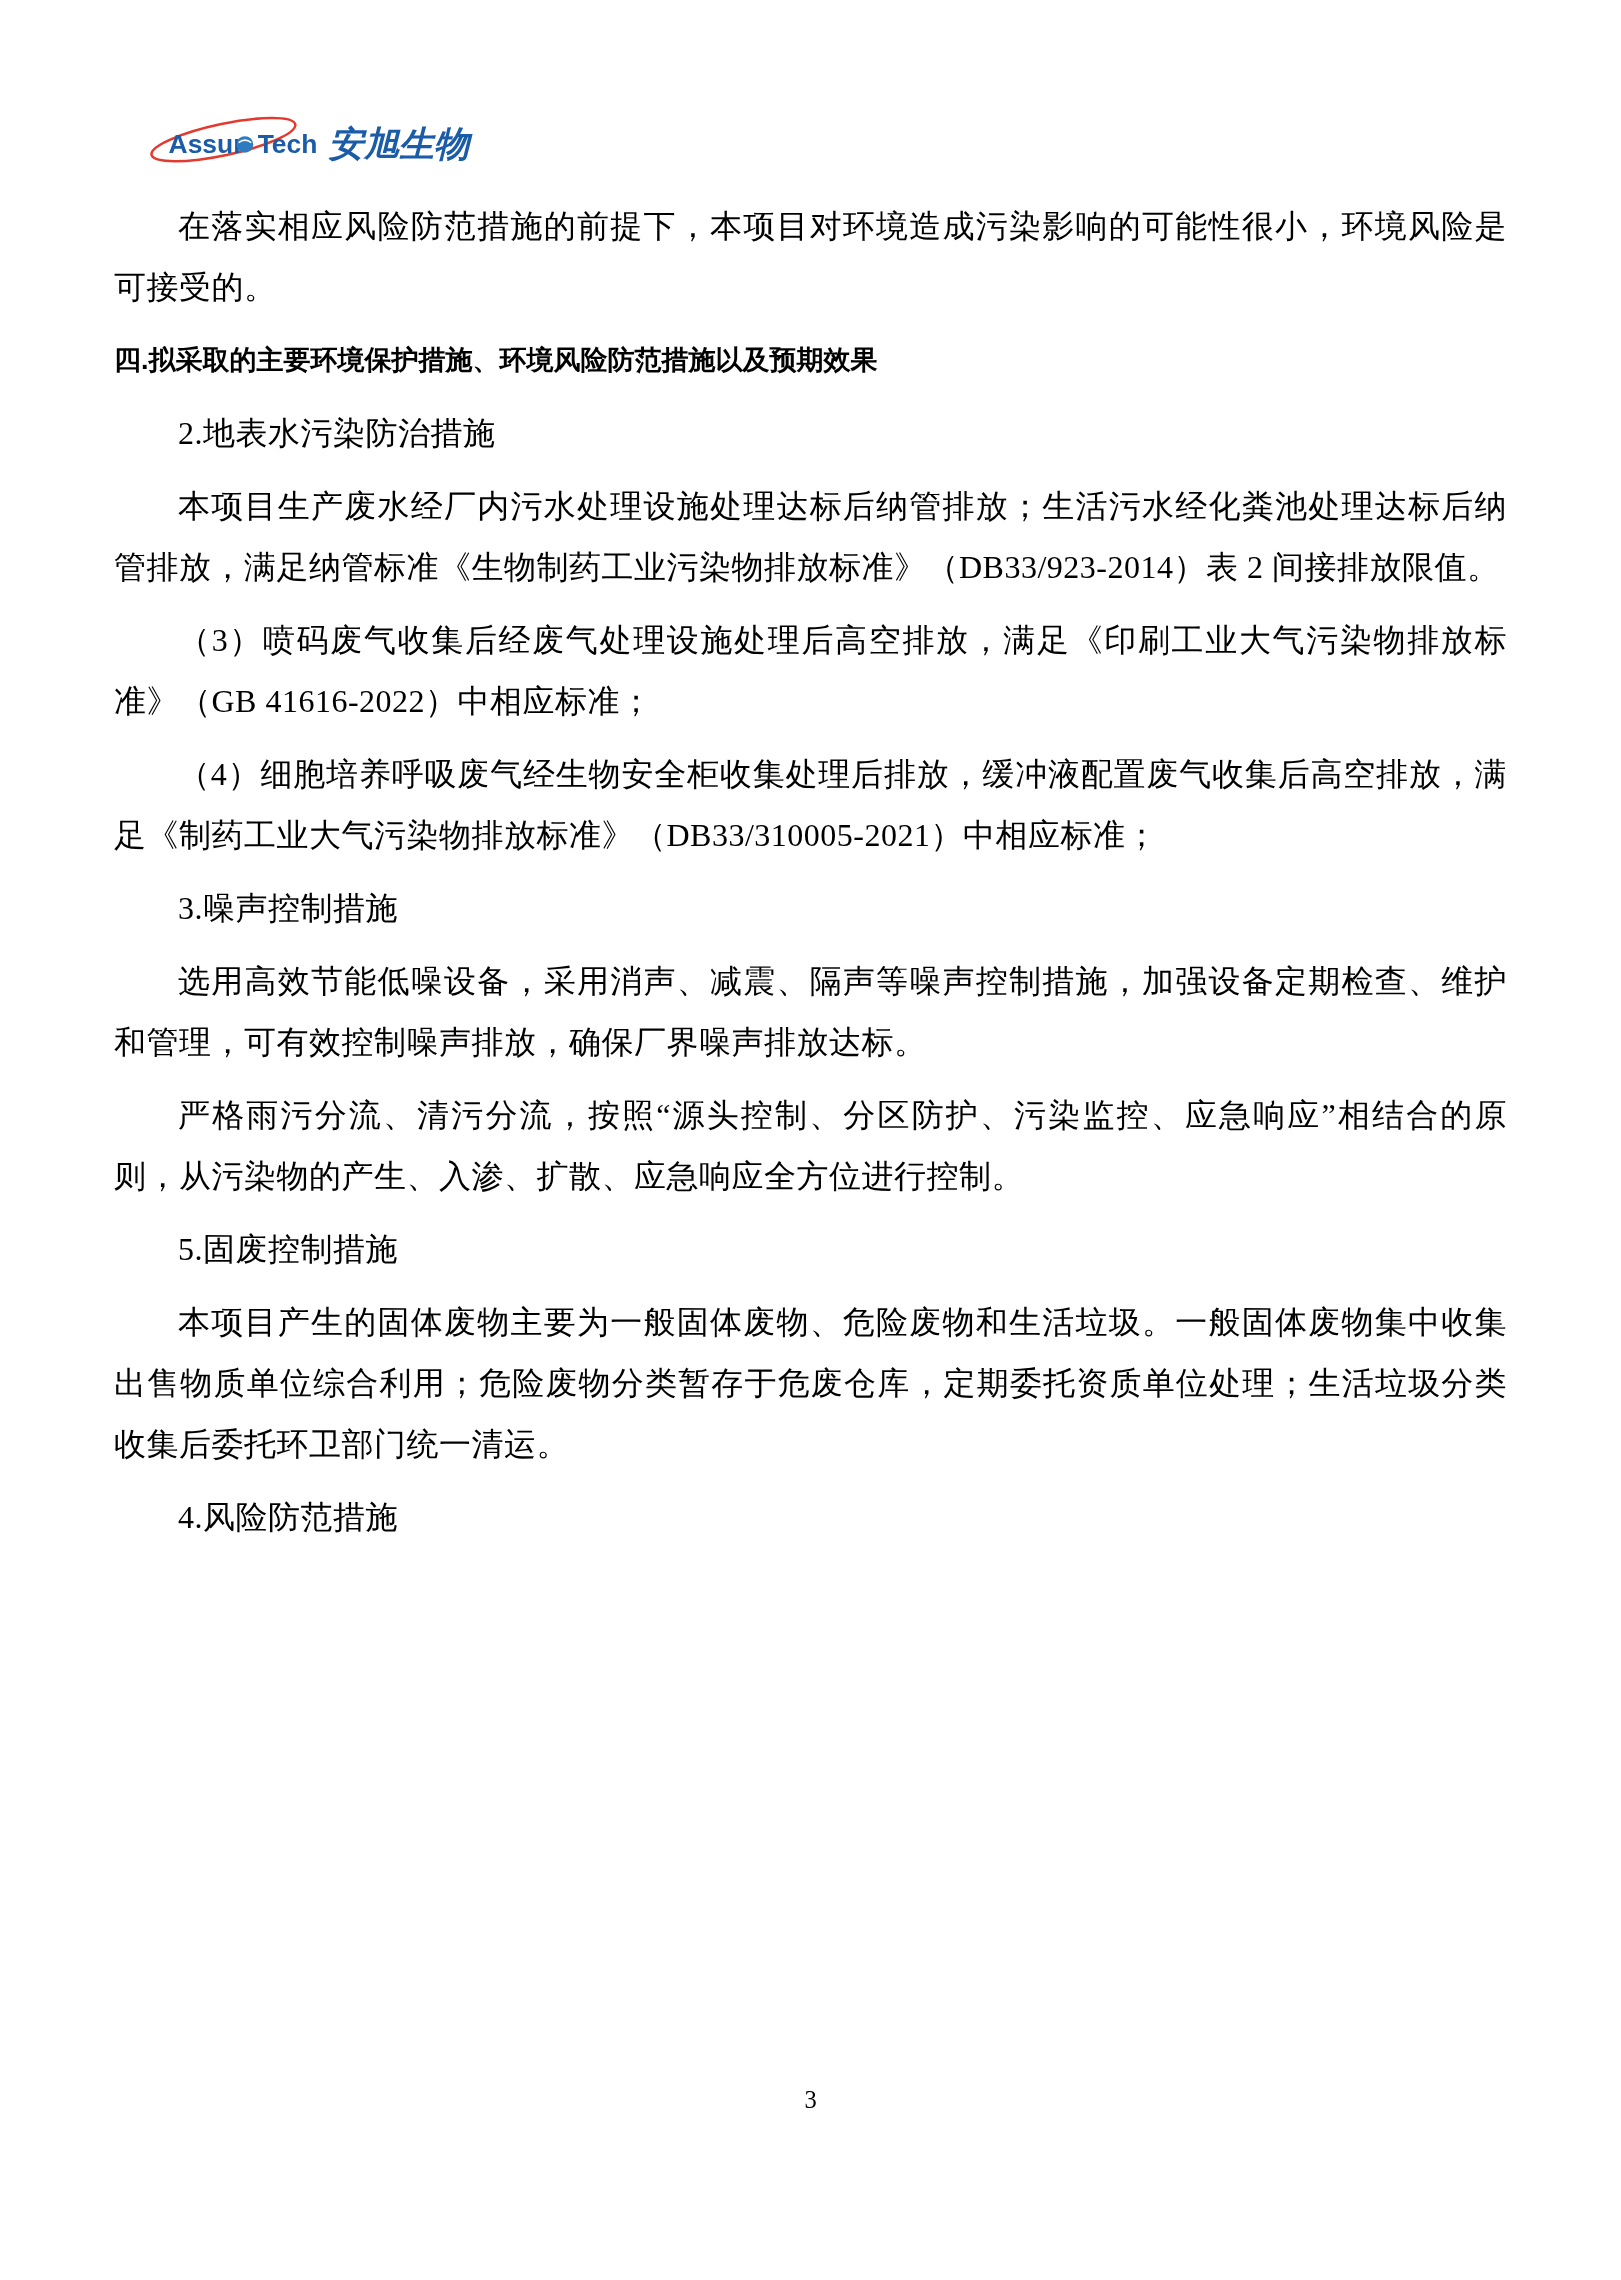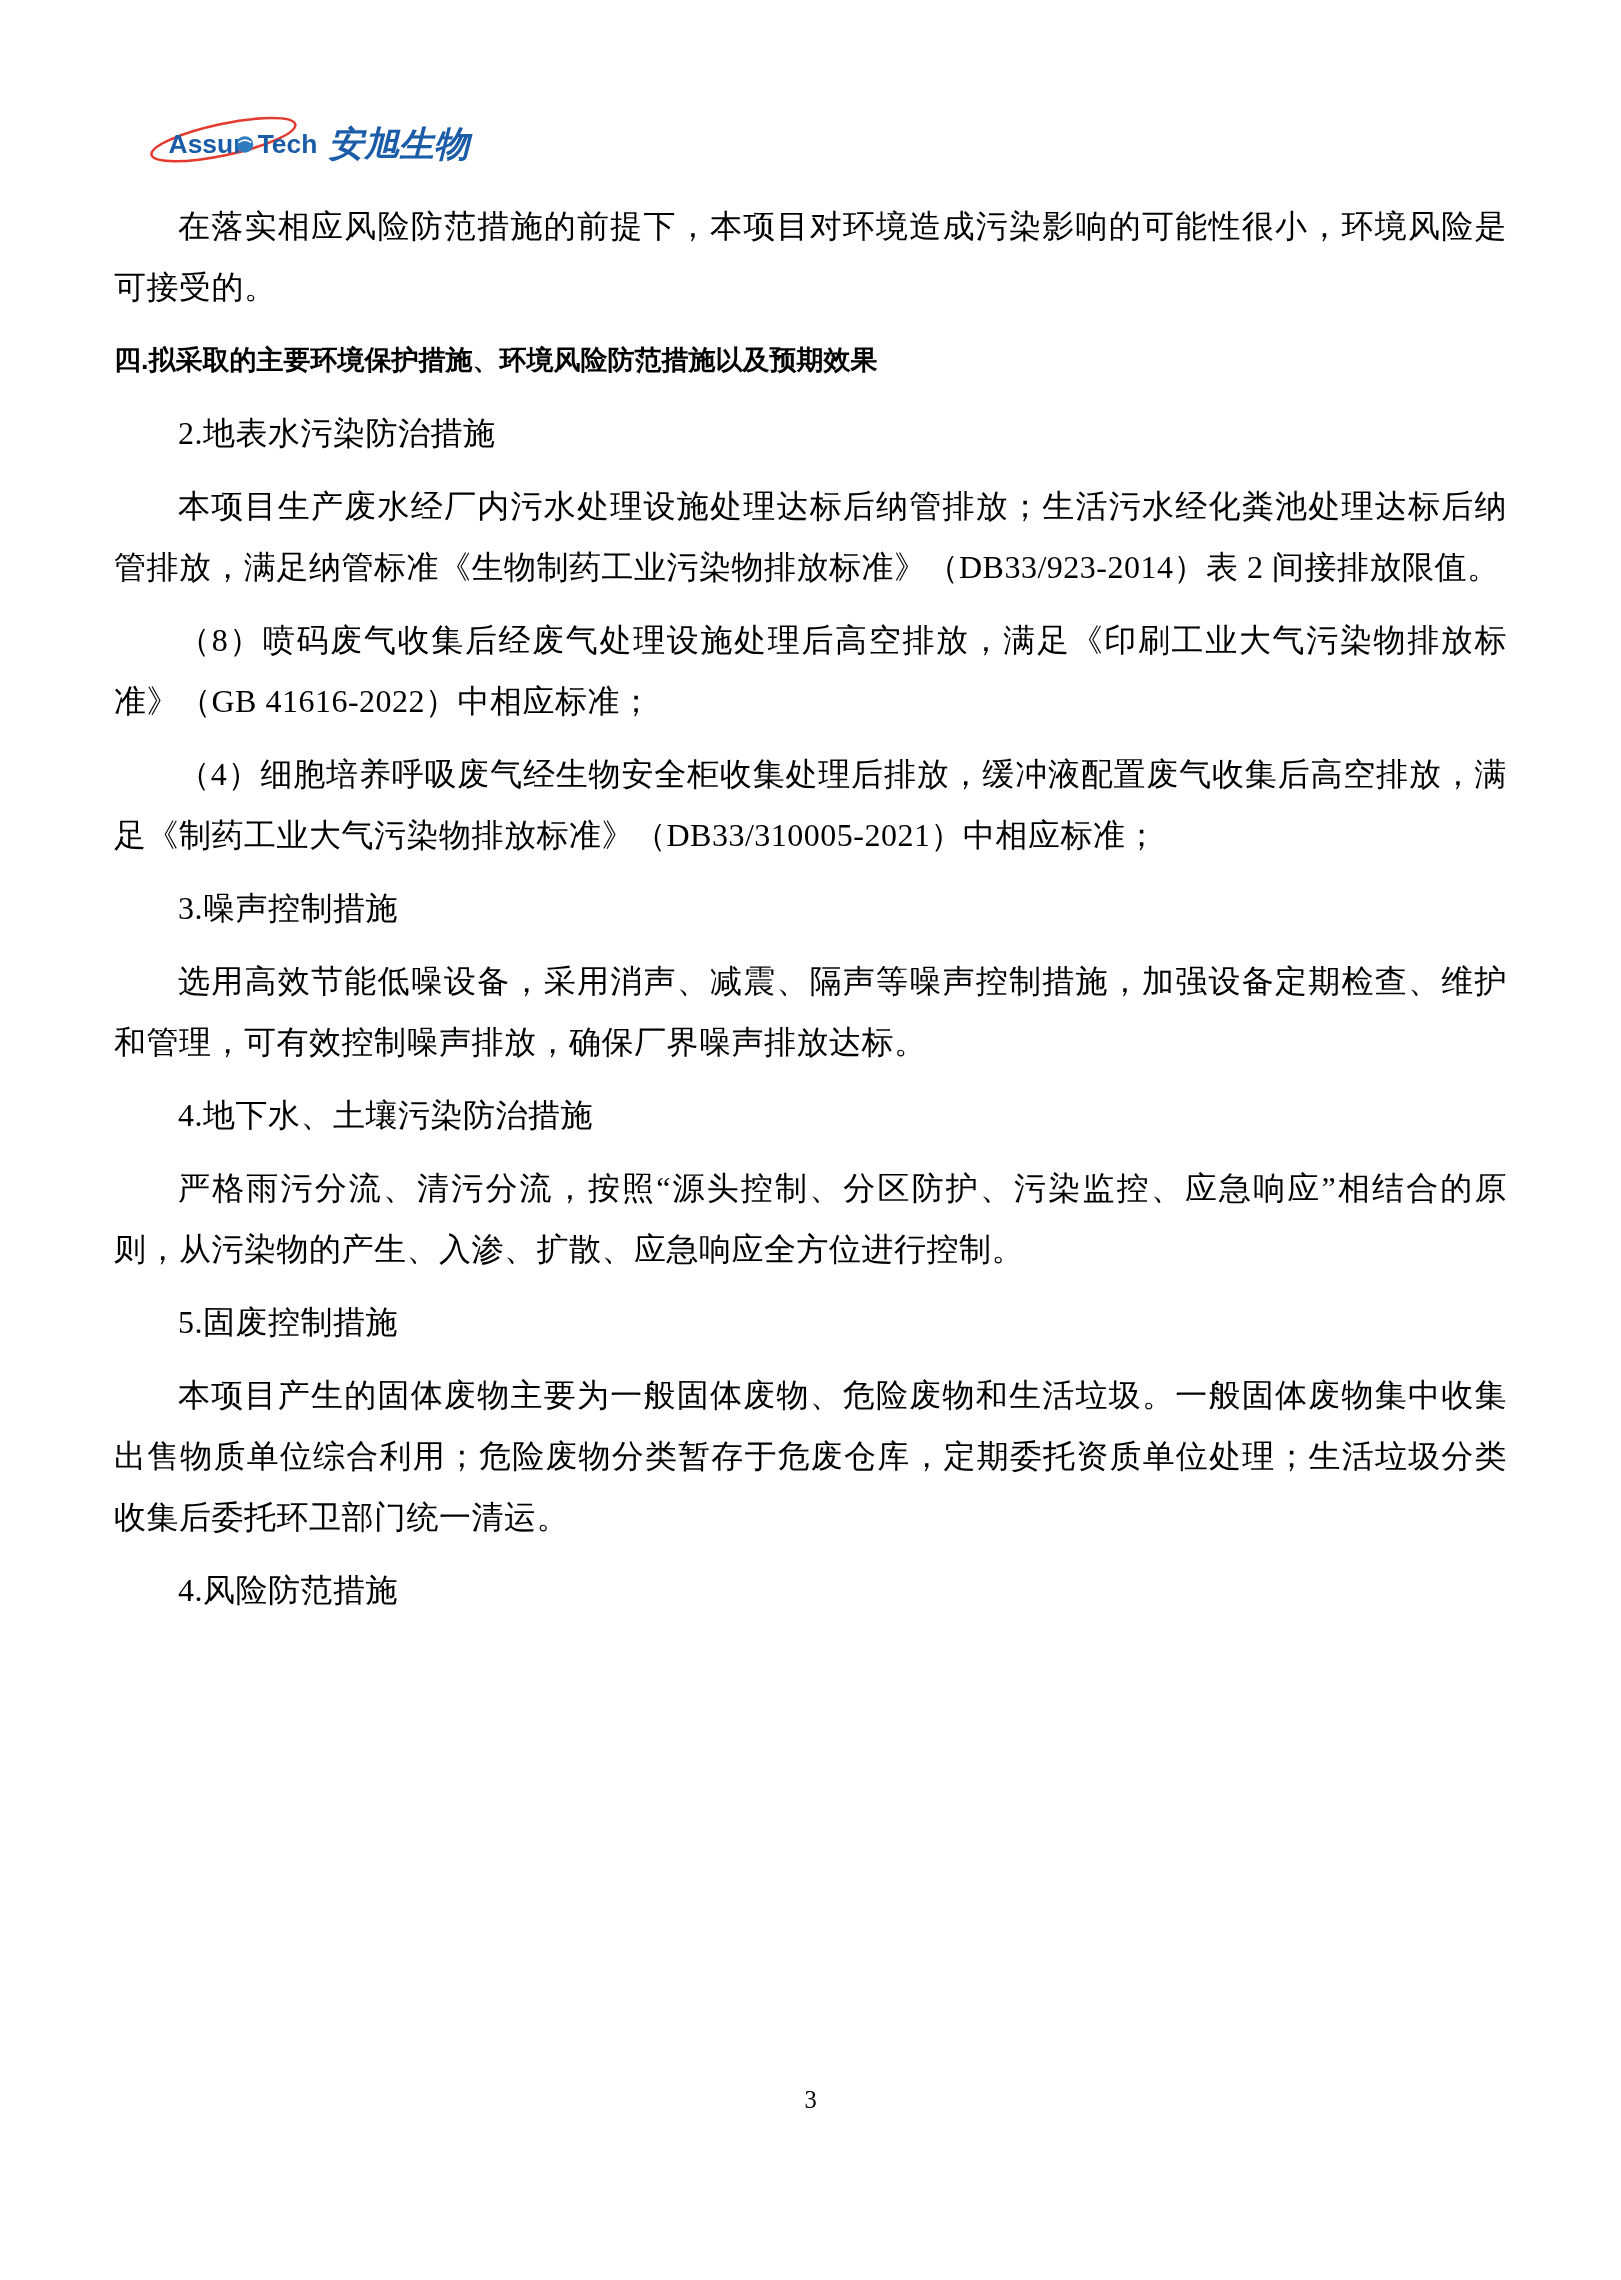--- a/index.html
+++ b/index.html
@@ -80,25 +80,24 @@
       <text x="113" y="38" font-family="Liberation Sans, DejaVu Sans, sans-serif" font-size="27" font-weight="bold" fill="#1b5ca8">Tech</text>
       <text x="185" y="41" font-family="Liberation Sans, DejaVu Sans, sans-serif" font-size="36" font-weight="bold" font-style="italic" fill="#1b5ca8">安旭生物</text>
     </svg>
   </div>
 
   <div class="doc-body">
       <p class="para body"><span>在落实相应风险防范措施的前提下，本项目对环境造成污染影响的可能性很小，环境风险是可接受的。</span></p>
       <p class="para heading"><span>四.拟采取的主要环境保护措施、环境风险防范措施以及预期效果</span></p>
       <p class="para body"><span>2.地表水污染防治措施</span></p>
       <p class="para body"><span>本项目生产废水经厂内污水处理设施处理达标后纳管排放；生活污水经化粪池处理达标后纳管排放，满足纳管标准《生物制药工业污染物排放标准》（DB33/923-2014）表 2 间接排放限值。</span></p>
-      <p class="para body"><span>（8）喷码废气收集后经废气处理设施处理后高空排放，满足《印刷工业大气污染物排放标准》（GB 41616-2022）中相应标准；</span></p>
+      <p class="para body"><span>（3）喷码废气收集后经废气处理设施处理后高空排放，满足《印刷工业大气污染物排放标准》（GB 41616-2022）中相应标准；</span></p>
       <p class="para body"><span>（4）细胞培养呼吸废气经生物安全柜收集处理后排放，缓冲液配置废气收集后高空排放，满足《制药工业大气污染物排放标准》（DB33/310005-2021）中相应标准；</span></p>
       <p class="para body"><span>3.噪声控制措施</span></p>
       <p class="para body"><span>选用高效节能低噪设备，采用消声、减震、隔声等噪声控制措施，加强设备定期检查、维护和管理，可有效控制噪声排放，确保厂界噪声排放达标。</span></p>
-      <p class="para body"><span>4.地下水、土壤污染防治措施</span></p>
       <p class="para body"><span>严格雨污分流、清污分流，按照“源头控制、分区防护、污染监控、应急响应”相结合的原则，从污染物的产生、入渗、扩散、应急响应全方位进行控制。</span></p>
       <p class="para body"><span>5.固废控制措施</span></p>
       <p class="para body"><span>本项目产生的固体废物主要为一般固体废物、危险废物和生活垃圾。一般固体废物集中收集出售物质单位综合利用；危险废物分类暂存于危废仓库，定期委托资质单位处理；生活垃圾分类收集后委托环卫部门统一清运。</span></p>
       <p class="para body"><span>4.风险防范措施</span></p>
     </div>
 
   <div class="page-footer">
     <span>3</span>
   </div>
 

